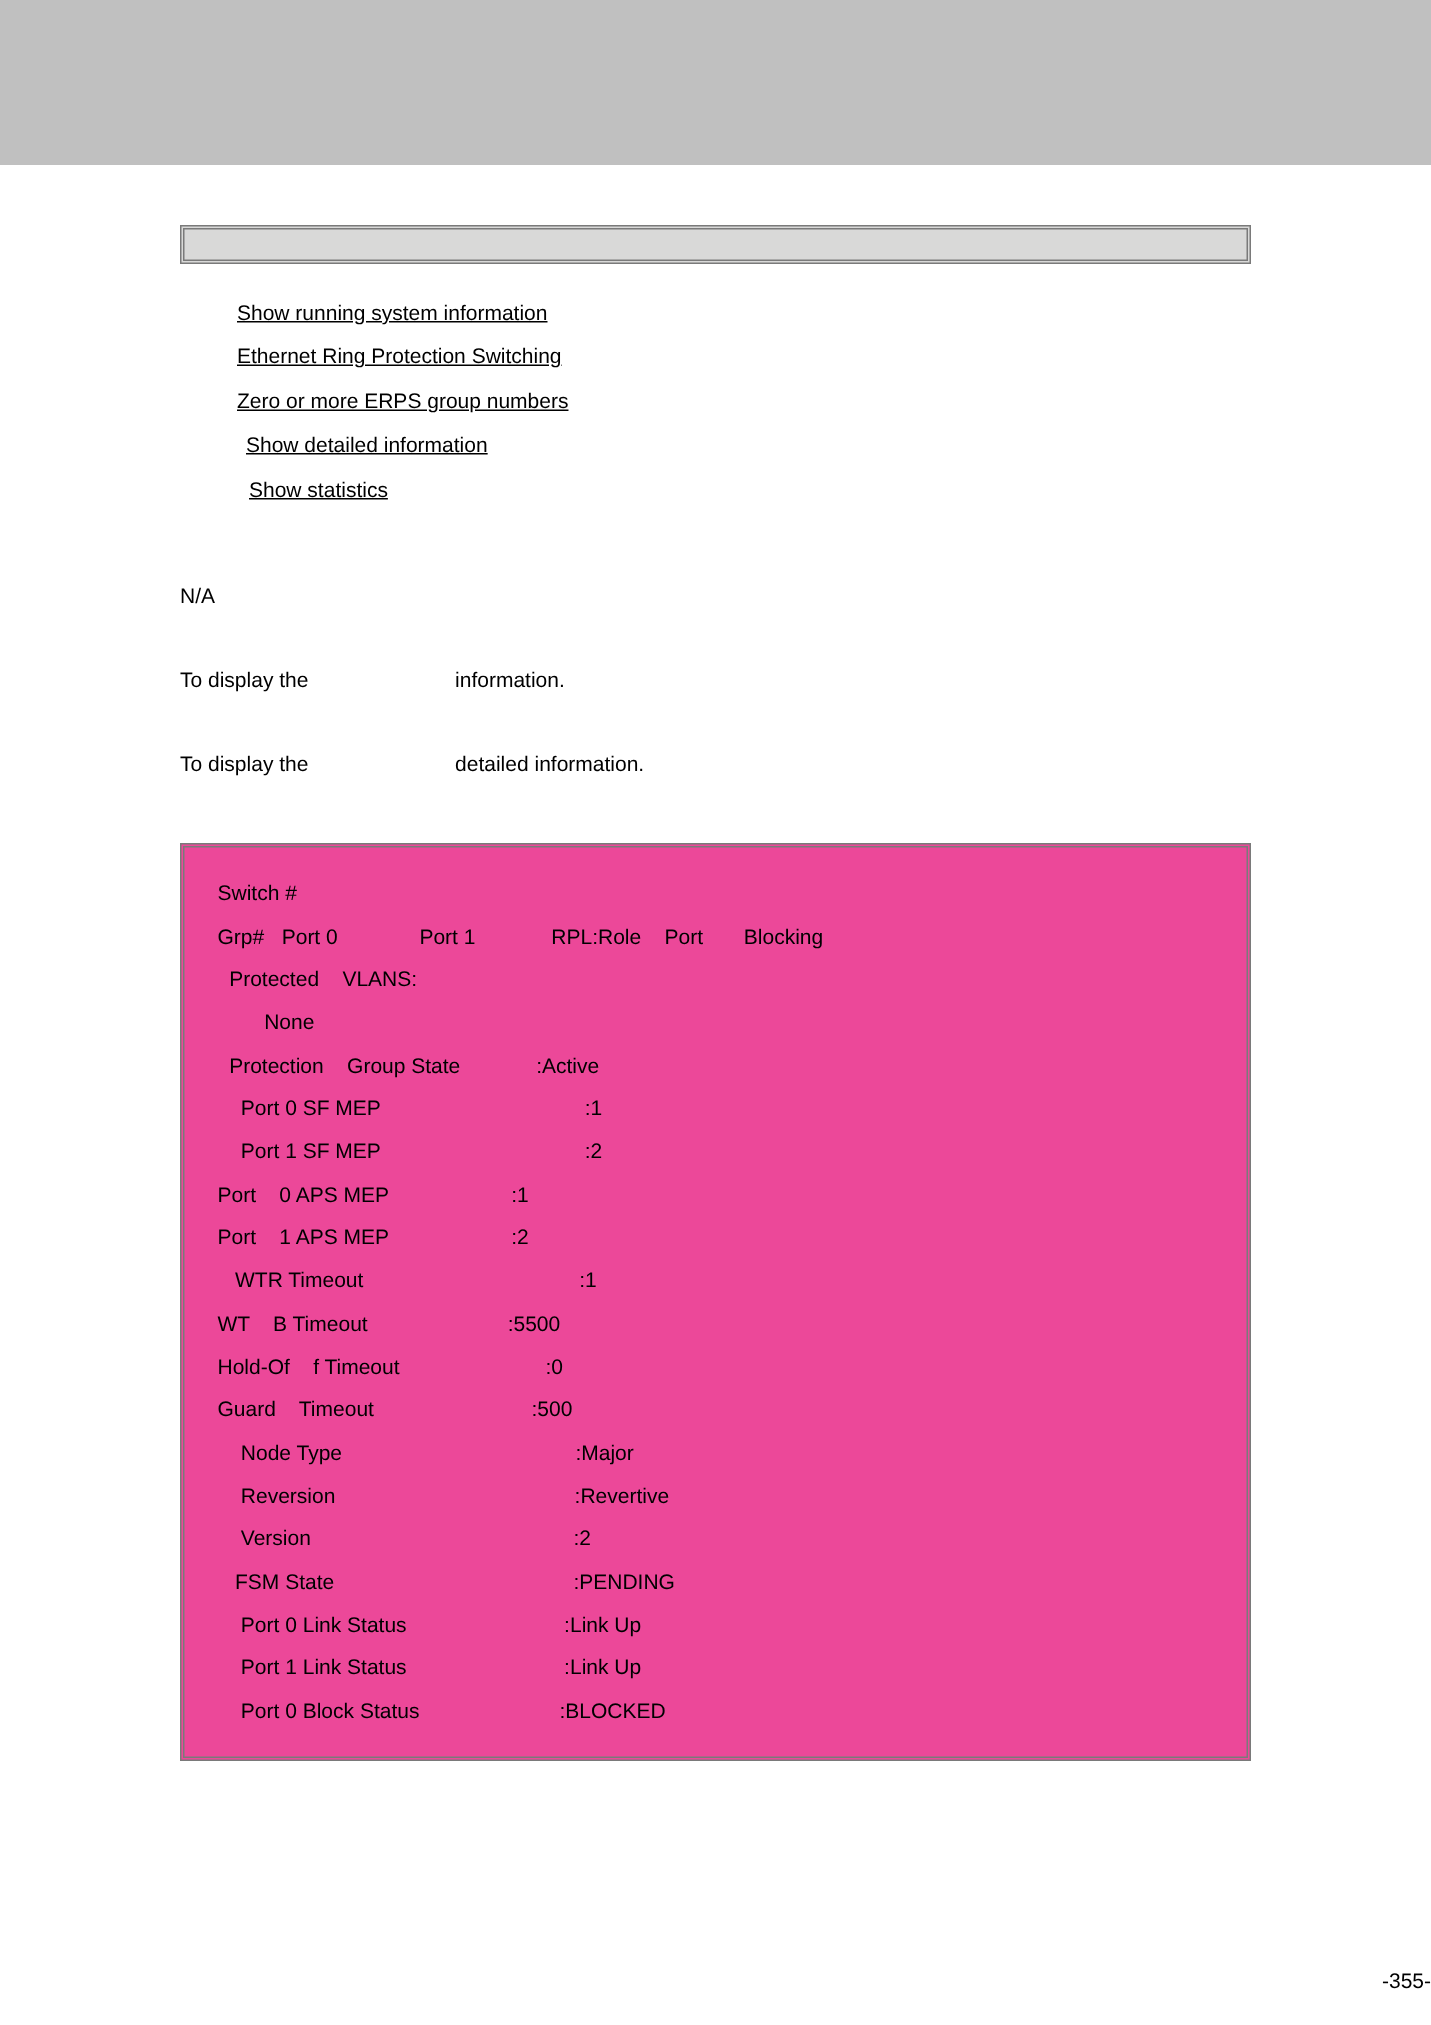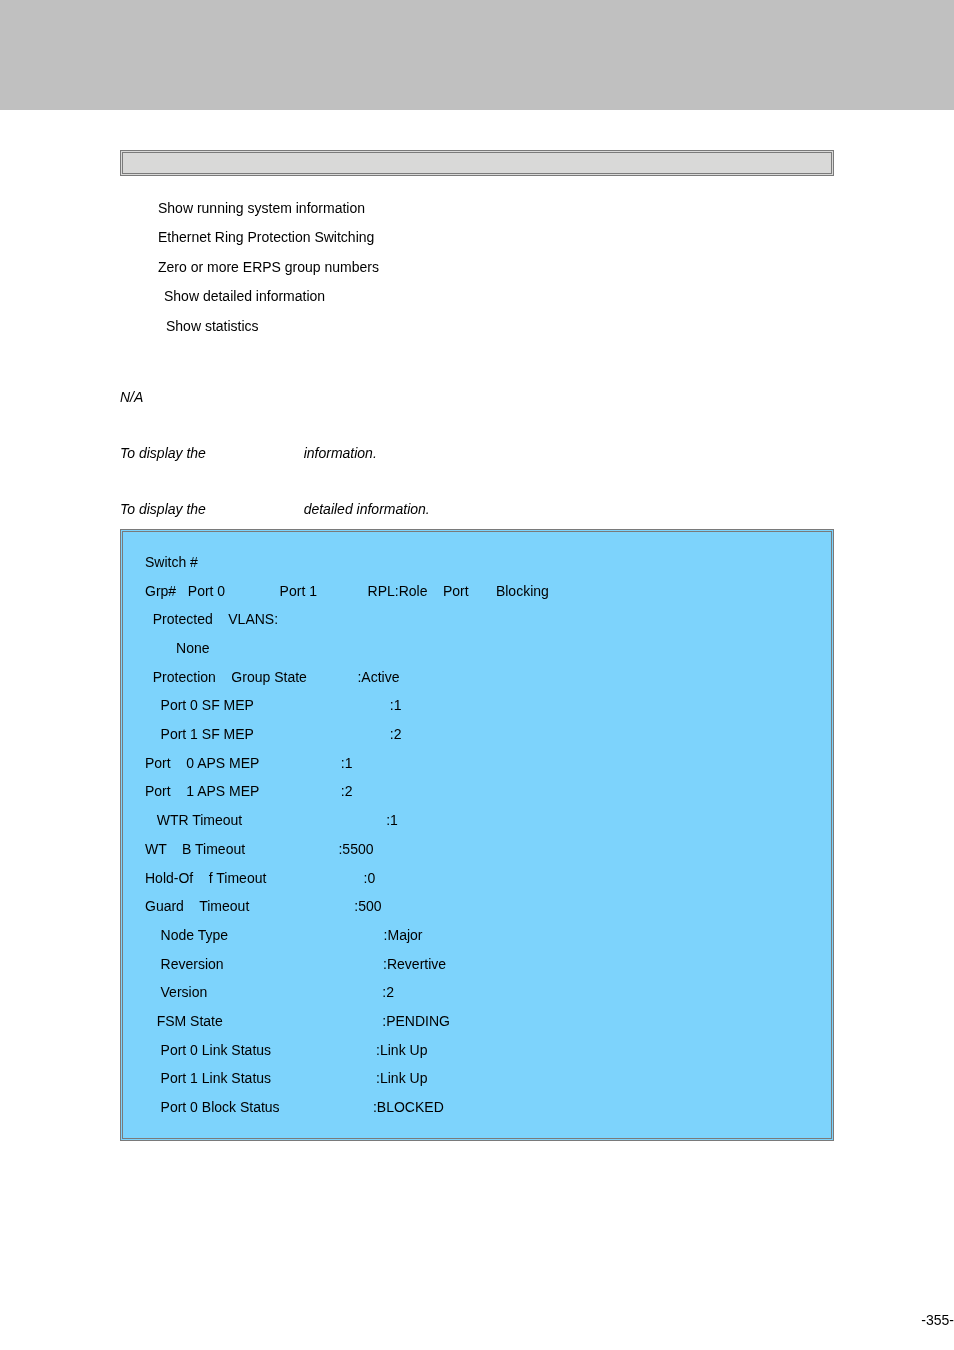--- a/index.html
+++ b/index.html
@@ -22,32 +22,32 @@
   }
   .panel {
     border: 3px double #7a7a7a;
     background: #d9d9d8;
     height: 26px;
     margin-bottom: 18px;
   }
   .list-block {
     margin-left: 38px;
     line-height: 2.1;
+    text-decoration: underline;
   }
   .list-row {
     white-space: pre;
   }
   .section-gap {
     margin-top: 28px;
-    font-style: italic;
   }
   .code-box {
     border: 3px double #7a7a7a;
-    background: #7dd3fc;
-    margin-top: 12px;
+    background: #ec4899;
+    margin-top: 45px;
     padding: 16px 22px 16px 22px;
   }
   .code-line {
     white-space: pre;
     line-height: 2.05;
     font-size: 14px;
     font-family: Arial, Helvetica, sans-serif;
   }
   .page-num {
     position: absolute;

